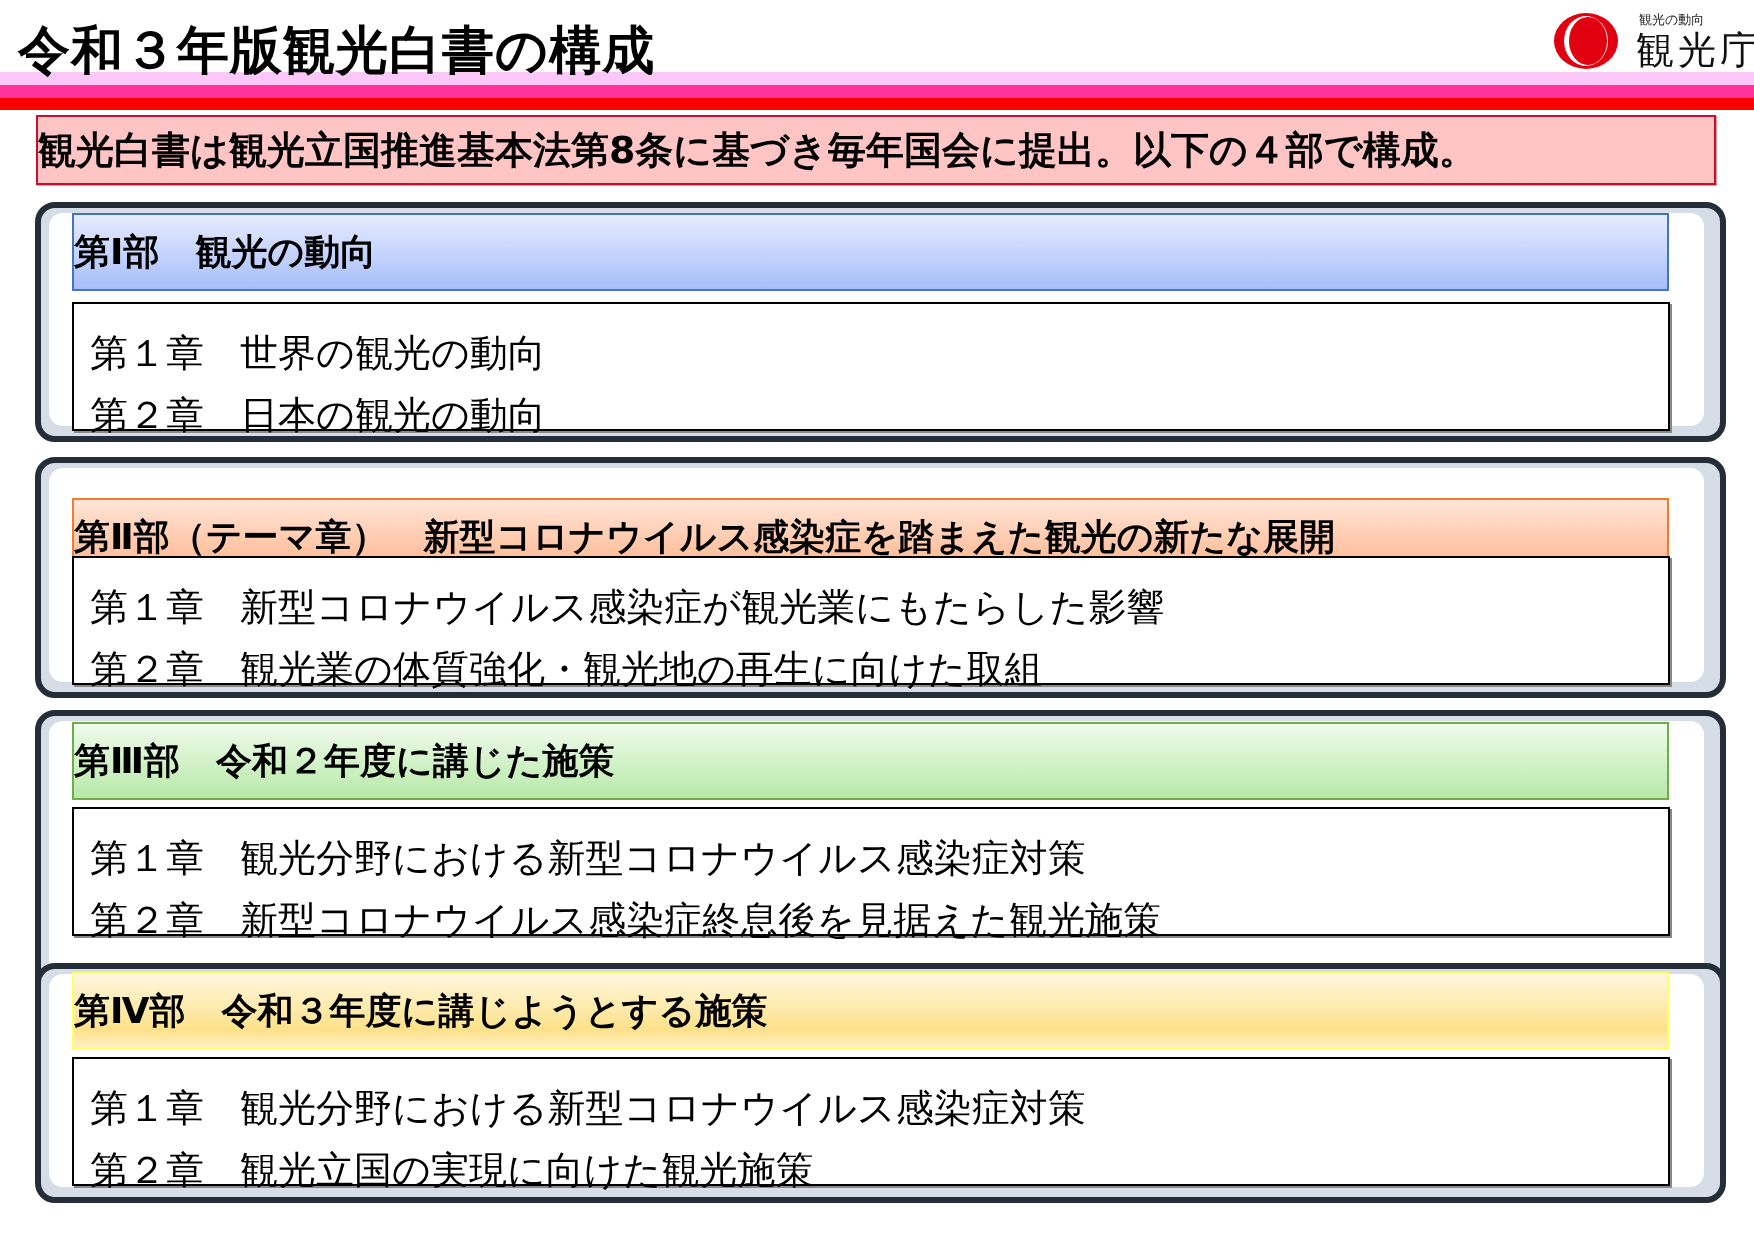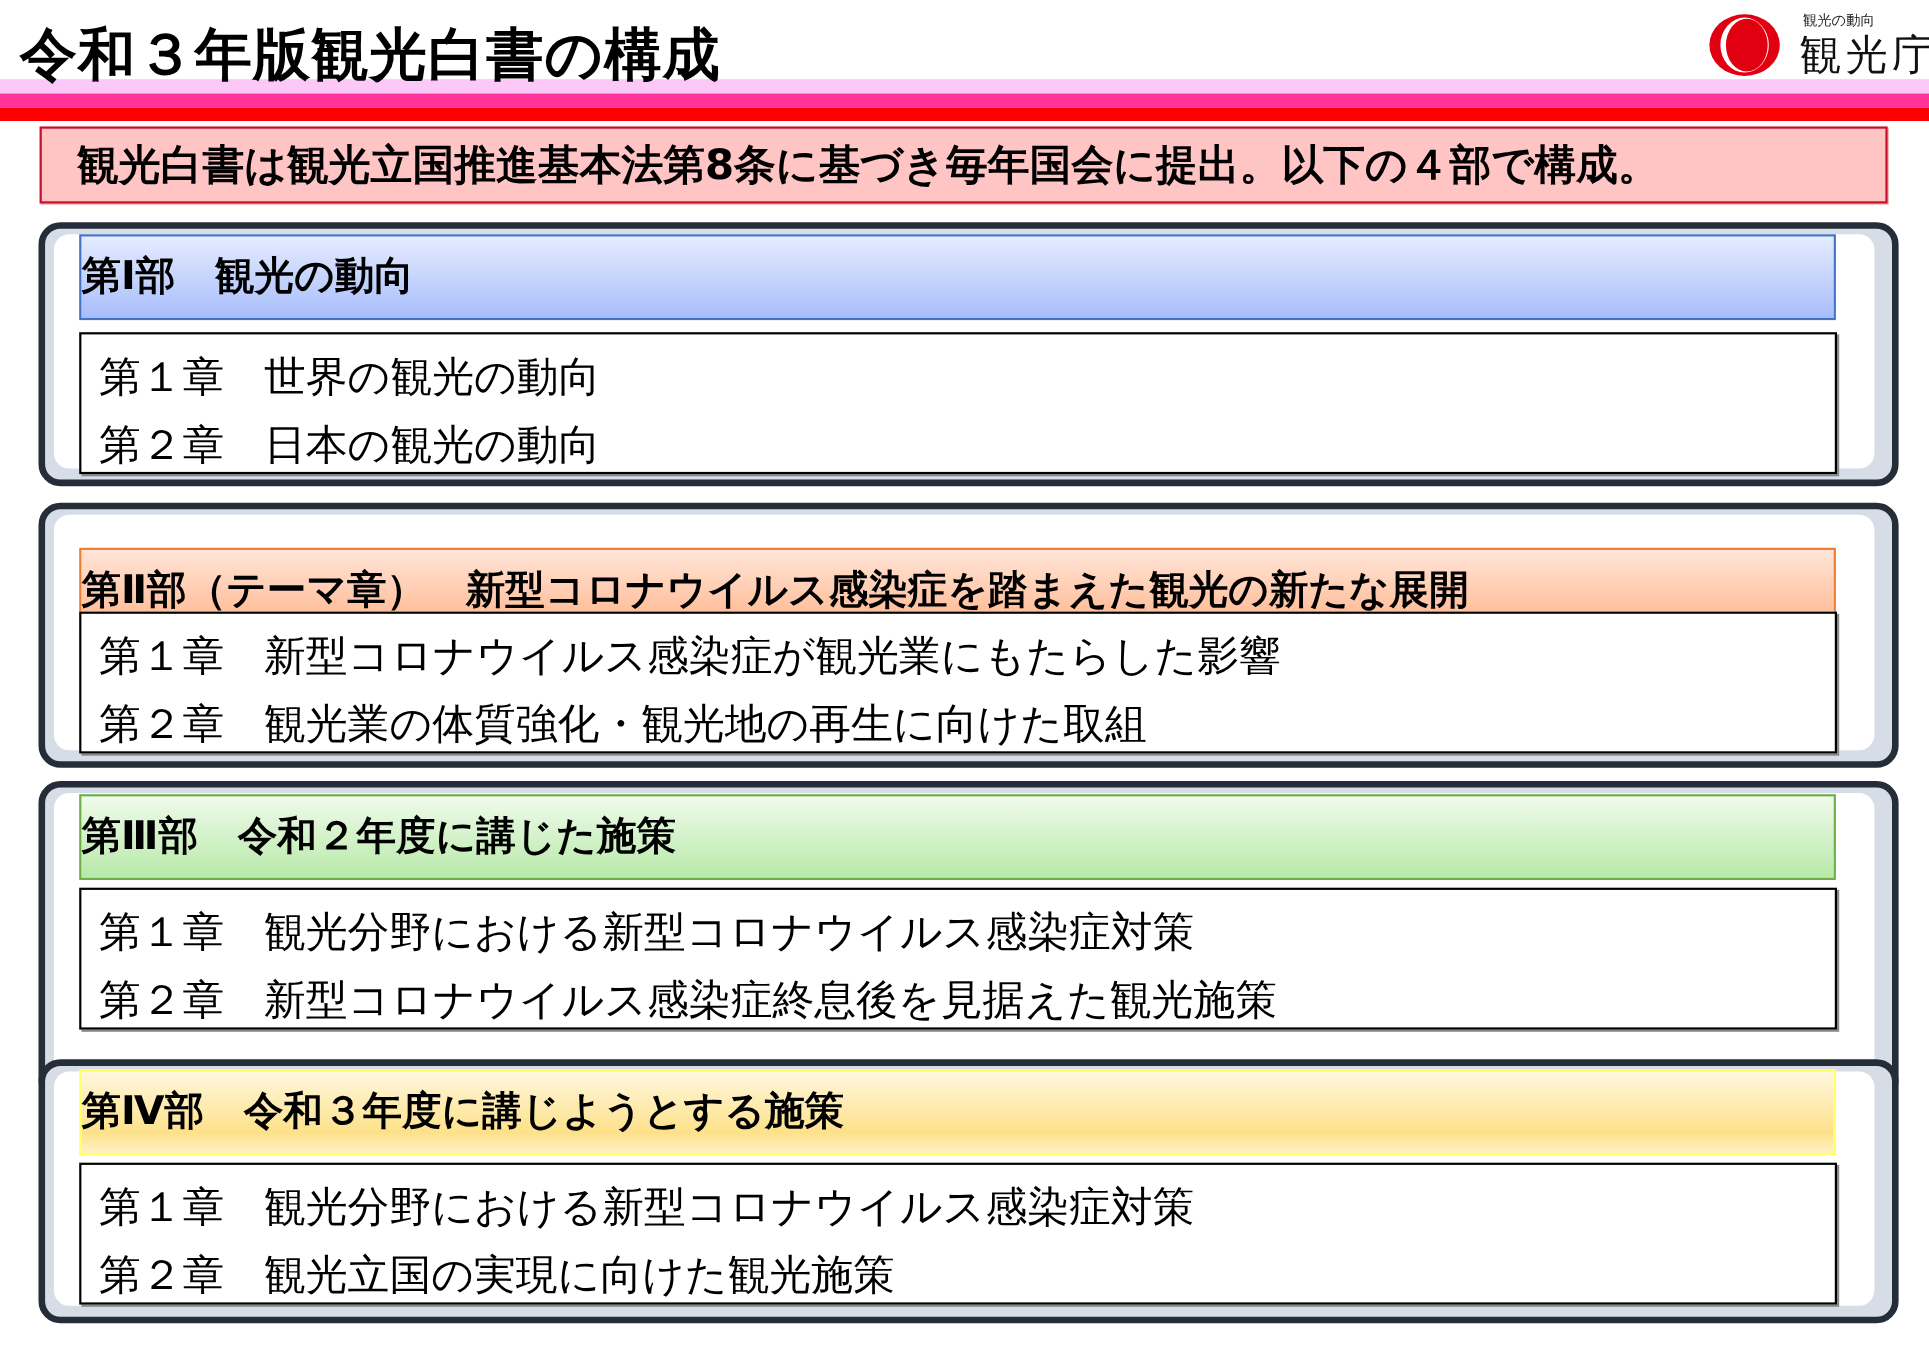--- a/index.html
+++ b/index.html
@@ -30,21 +30,21 @@
     .logo-big {
       position: absolute; left: 86px; top: 18px; font-size: 38px; line-height: 44px;
       white-space: nowrap; letter-spacing: 4px; color: #111;
     }
 
     .subtitle {
       position: absolute; left: 36px; top: 115px; width: 1680px; height: 70px;
       background: #ffc4c4; border: 2px solid #c8102e; box-sizing: border-box;
       box-shadow: 1px 1px 0 #e0a0a0;
       font-size: 38px; font-weight: bold; line-height: 66px;
-      padding-left: 32px; white-space: nowrap; letter-spacing: 0px;
+      white-space: nowrap; letter-spacing: 0px;
     }
 
     .panel {
       position: absolute; left: 35px; width: 1691px;
       border: 6px solid #252d38; border-radius: 20px; box-sizing: border-box;
       background: #d7dde7;
     }
     .panel-inner {
       position: absolute; left: 8px; top: 5px; right: 16px; bottom: 10px;
       background: #ffffff; border-radius: 14px;
@@ -55,21 +55,21 @@
       white-space: nowrap;
     }
     .part-header.blue { background: linear-gradient(#e6ecff, #a7bdfb); border: 2px solid #4472c4; }
     .part-header.orange { background: linear-gradient(#ffe5d8, #ffb48a); border: 2px solid #ed7d31; }
     .part-header.green { background: linear-gradient(#f0fbec, #b7e9a8); border: 2px solid #70ad47; }
     .part-header.yellow { background: linear-gradient(#fff7df 0%, #fde18a 75%, #fff1c4 100%); border: 2px solid #ffff66; }
 
     .chapters {
       position: absolute; left: 31px; width: 1598px; height: 129px; box-sizing: border-box;
       border: 2px solid #000; background: #fff; box-shadow: 2px 2px 0 #888;
-      padding-left: 16px; padding-top: 7px;
+      padding-left: 16px; padding-top: 18px;
     }
     .chapter {
       font-size: 38px; line-height: 62px; white-space: nowrap; letter-spacing: 0px;
     }
     .chapter .num { display: inline-block; width: 150px; }
   </style>
 </head>
 <body>
 
 <div class="title">令和３年版観光白書の構成</div>

